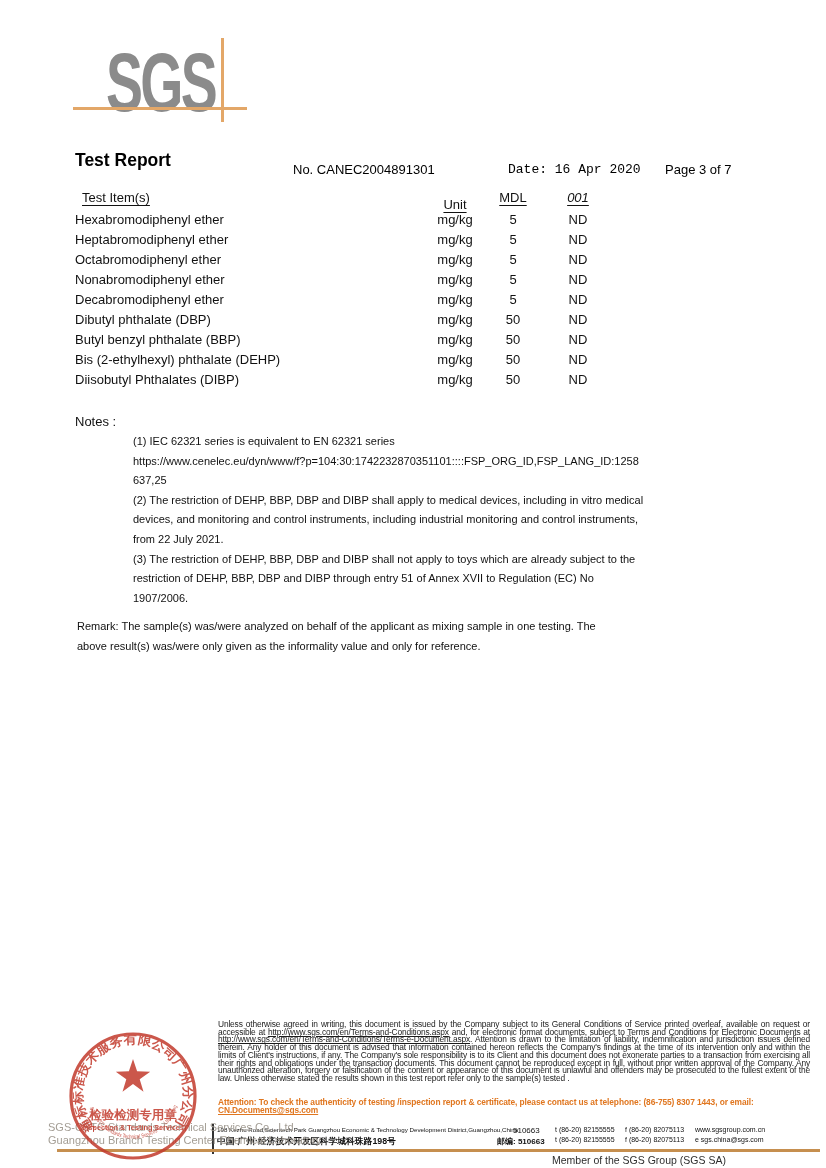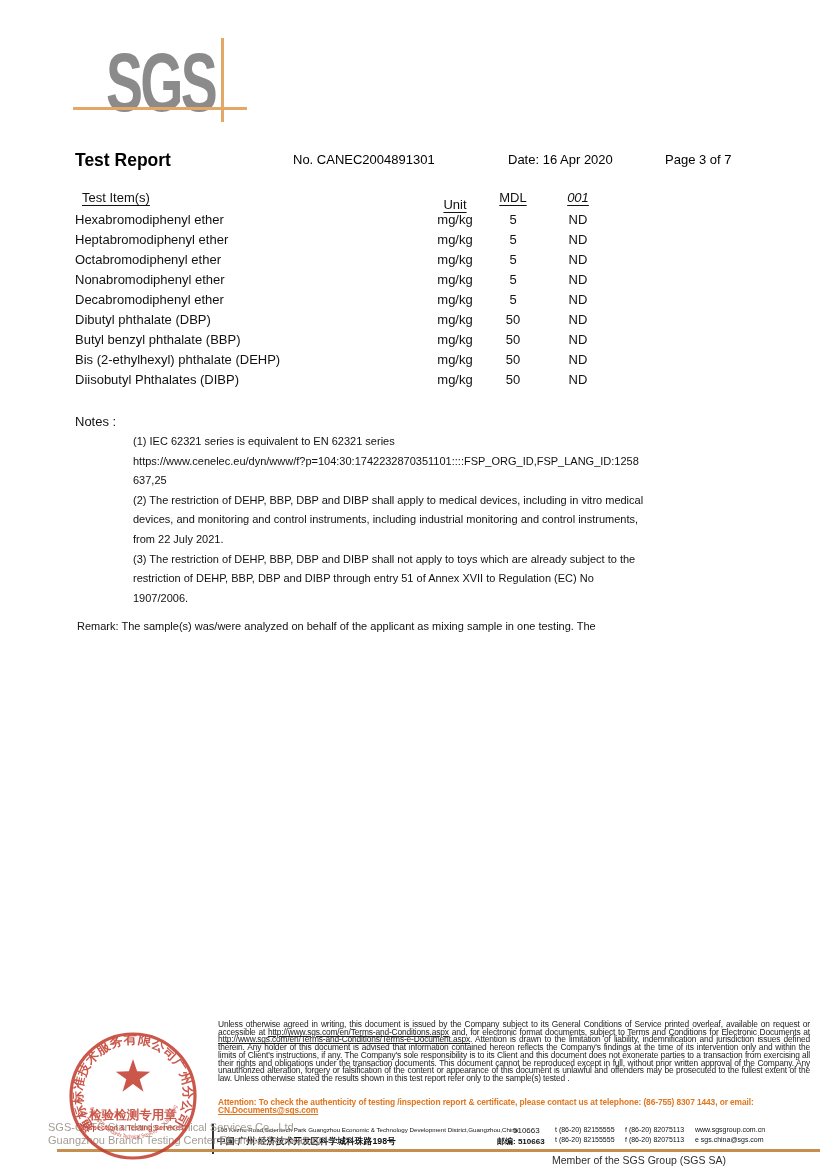--- a/index.html
+++ b/index.html
@@ -14,21 +14,21 @@
   .sgs-logo {
     position:absolute; left:106px; top:40px; font-size:84px; font-weight:bold;
     line-height:1; color:#8b8b8b; letter-spacing:-4px;
     transform:scaleX(0.66); transform-origin:left top;
   }
   .logo-hline { position:absolute; left:73px; top:107px; width:174px; height:2.5px; background:#e3a768; }
   .logo-vline { position:absolute; left:221px; top:38px; width:2.5px; height:84px; background:#e3a768; }
 
   
   .title { position:absolute; left:75px; top:150px; font-size:17.5px; font-weight:bold; color:#000; }
-  .hdr-meta { position:absolute; top:152px; font-size:13px; color:#000;text-align:center; }
+  .hdr-meta { position:absolute; top:162px; font-size:13px; color:#000;text-align:center; }
 
   
   .th { font-size:13px; text-decoration:underline; text-underline-offset:3px; }
   .cell { position:absolute; font-size:13px; }
   .c-item { left:75px; width:340px; }
   .c-unit { left:423px; width:64px; text-align:center; }
   .c-mdl  { left:486px; width:54px; text-align:center; }
   .c-res  { left:551px; width:54px; text-align:center; }
 
   
@@ -70,21 +70,21 @@
 <body>
 
 <div class="page">
 
   <div class="sgs-logo">SGS</div>
   <div class="logo-hline"></div>
   <div class="logo-vline"></div>
 
   <div class="title">Test Report</div>
   <div class="hdr-meta" style="left:293px;">No. CANEC2004891301</div>
-  <div class="hdr-meta" style="left:508px;">Date: 16 Apr 2020</div>
+  <div class="hdr-meta" style="left:508px;font-family:Liberation Mono, monospace;">Date: 16 Apr 2020</div>
   <div class="hdr-meta" style="left:665px;">Page 3 of 7</div>
 
   <div class="cell th" style="left:82px; top:190px;">Test Item(s)</div>
   <div class="cell th c-unit" style="top:190px;margin-top:7px;">Unit</div>
   <div class="cell th c-mdl" style="top:190px;">MDL</div>
   <div class="cell th c-res" style="top:190px; font-style:italic;">001</div>
 
   <div>
     <div class="cell c-item" style="top:212px;">Hexabromodiphenyl ether</div>
     <div class="cell c-unit" style="top:212px;">mg/kg</div>
@@ -148,20 +148,21 @@
     <div class="note-line">(2) The restriction of DEHP, BBP, DBP and DIBP shall apply to medical devices, including in vitro medical</div>
     <div class="note-line">devices, and monitoring and control instruments, including industrial monitoring and control instruments,</div>
     <div class="note-line">from 22 July 2021.</div>
     <div class="note-line">(3) The restriction of DEHP, BBP, DBP and DIBP shall not apply to toys which are already subject to the</div>
     <div class="note-line">restriction of DEHP, BBP, DBP and DIBP through entry 51 of Annex XVII to Regulation (EC) No</div>
     <div class="note-line">1907/2006.</div>
   </div>
 
   <div class="remark-block">
     <div class="remark-line">Remark: The sample(s) was/were analyzed on behalf of the applicant as mixing sample in one testing. The</div>
+    <div class="remark-line">above result(s) was/were only given as the informality value and only for reference.</div>
   </div>
 
   <div class="legal"><span>Unless otherwise agreed in writing, this document is issued by the Company subject to its General Conditions of Service printed overleaf, available on request or accessible at </span><span class="u">http://www.sgs.com/en/Terms-and-Conditions.aspx</span><span> and, for electronic format documents, subject to Terms and Conditions for Electronic Documents at </span><span class="u">http://www.sgs.com/en/Terms-and-Conditions/Terms-e-Document.aspx</span><span>. Attention is drawn to the limitation of liability, indemnification and jurisdiction issues defined therein. Any holder of this document is advised that information contained hereon reflects the Company's findings at the time of its intervention only and within the limits of Client's instructions, if any. The Company's sole responsibility is to its Client and this document does not exonerate parties to a transaction from exercising all their rights and obligations under the transaction documents. This document cannot be reproduced except in full, without prior written approval of the Company. Any unauthorized alteration, forgery or falsification of the content or appearance of this document is unlawful and offenders may be prosecuted to the fullest extent of the law. Unless otherwise stated the results shown in this test report refer only to the sample(s) tested .</span></div>
 
   <div class="attention"><span>Attention: To check the authenticity of testing /inspection report &amp; certificate, please contact us at telephone: (86-755) 8307 1443, or email: </span><span class="u">CN.Documents@sgs.com</span></div>
 
   <div class="addr-divider"></div>
   <div class="addr-row-en">
     <span>198 Kezhu Road,Scientech Park Guangzhou Economic &amp; Technology Development District,Guangzhou,China</span>
     <span class="addr-big pos-postal">510663</span>

